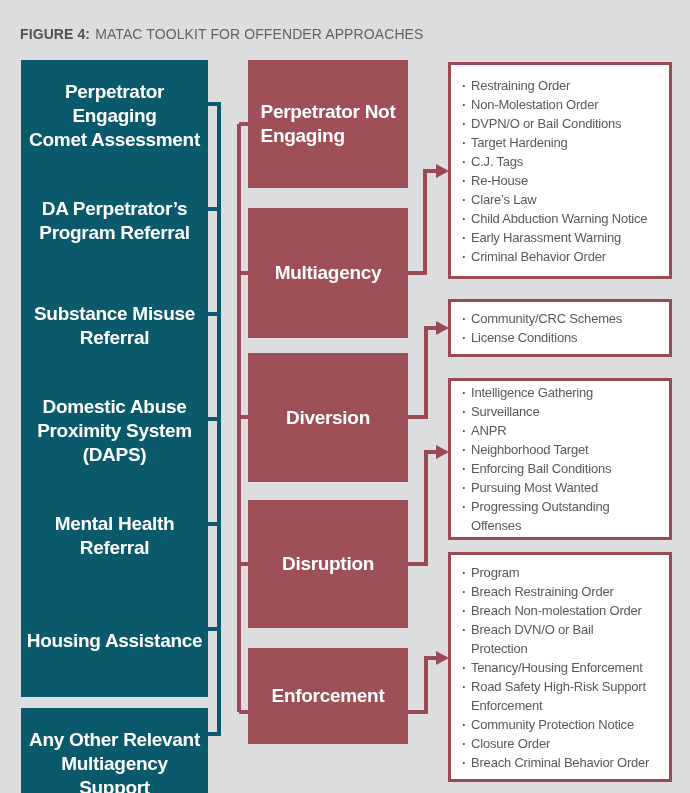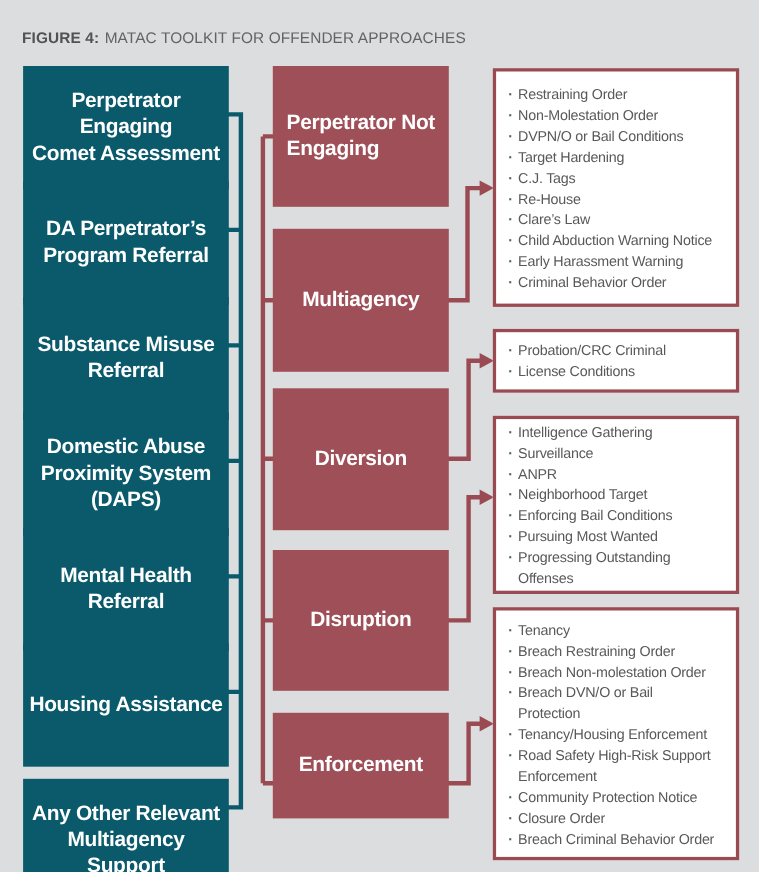--- a/index.html
+++ b/index.html
@@ -102,38 +102,38 @@
         <li>C.J. Tags</li>
         <li>Re-House</li>
         <li>Clare’s Law</li>
         <li>Child Abduction Warning Notice</li>
         <li>Early Harassment Warning</li>
         <li>Criminal Behavior Order</li>
       </ul>
   </div>
   <div class="listbox r2">
     <ul>
-        <li>Probation/CRC Criminal</li>
+        <li>Community/CRC Schemes</li>
         <li>License Conditions</li>
       </ul>
   </div>
   <div class="listbox r3">
     <ul>
         <li>Intelligence Gathering</li>
         <li>Surveillance</li>
         <li>ANPR</li>
         <li>Neighborhood Target</li>
         <li>Enforcing Bail Conditions</li>
         <li>Pursuing Most Wanted</li>
         <li>Progressing Outstanding Offenses</li>
       </ul>
   </div>
   <div class="listbox r4">
     <ul>
-        <li>Tenancy</li>
+        <li>Program</li>
         <li>Breach Restraining Order</li>
         <li>Breach Non-molestation Order</li>
         <li>Breach DVN/O or Bail Protection</li>
         <li>Tenancy/Housing Enforcement</li>
         <li>Road Safety High-Risk Support Enforcement</li>
         <li>Community Protection Notice</li>
         <li>Closure Order</li>
         <li>Breach Criminal Behavior Order</li>
       </ul>
   </div>

